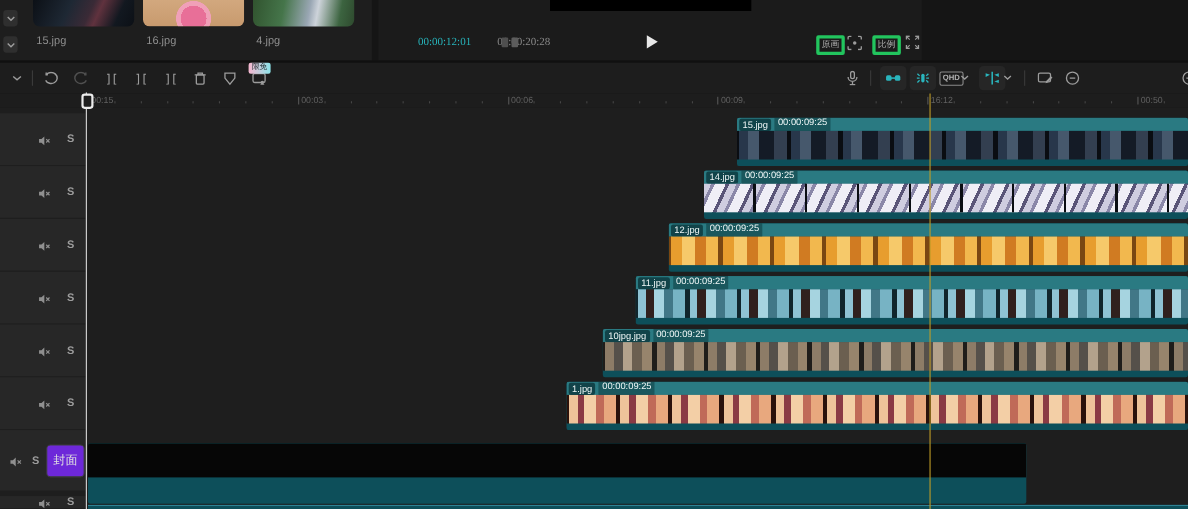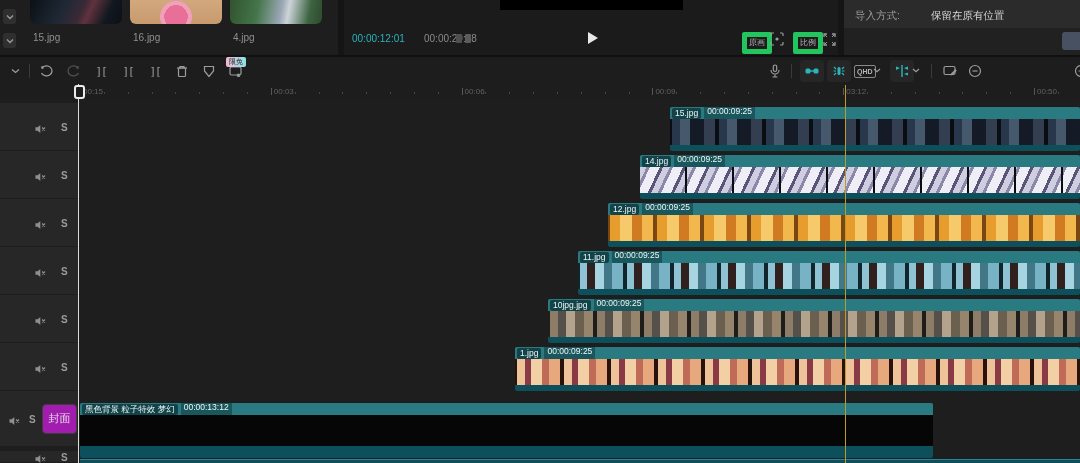--- a/index.html
+++ b/index.html
@@ -14,27 +14,27 @@
   .thumb-card{position:absolute;top:0;width:92px;}
   .thumb-img{width:92px;height:24px;border-radius:0 0 6px 6px;}
   .thumb-name{position:absolute;left:3px;top:32px;font-size:10px;color:#8f8f8f;}
   .timg-0{background:linear-gradient(115deg,#0c1016 0%,#1e2834 35%,#3a2a36 55%,#60323e 63%,#121820 82%,#0c1016 100%);}
   .timg-1{background:radial-gradient(circle at 50% 70%,#e86f98 0 24%,#f0a0b8 24% 32%,rgba(0,0,0,0) 33%),
                linear-gradient(180deg,#d2a87e 0%,#c89a6e 100%);}
   .timg-2{background:linear-gradient(100deg,#31542f 0%,#45754a 30%,#9aa7b4 55%,#cdd3da 63%,#3c6440 85%,#2e4a2e 100%);}
 
   .preview-panel{position:absolute;left:344px;top:0;width:494px;height:55px;background:#1b1b1b;}
   .video-edge{position:absolute;left:156px;top:0;width:183px;height:10px;background:#000;}
-  .timecode{position:absolute;top:33px;font-family:Liberation Sans, sans-serif;font-size:10px;}
+  .timecode{position:absolute;top:33px;font-family:Liberation Serif, serif;font-size:10px;margin-left:28px;}
   .tc-cur{left:8px;color:#27b4bb;}
   .tc-total{left:80px;color:#8a8a8a;}
   .frame-sq{position:absolute;top:34px;width:6px;height:9px;background:#4f4f4f;border-radius:1px;}
   .play-btn{position:absolute;left:244px;top:32px;width:0;height:0;
             border-left:10px solid #e8e8e8;border-top:6px solid transparent;border-bottom:6px solid transparent;}
-  .mini-text-btn{position:absolute;top:32px;height:12px;line-height:12px;padding:0 2px;border:5px solid #22c55e;
+  .mini-text-btn{position:absolute;top:32px;height:12px;line-height:12px;padding:0 2px;border:3px solid #22c55e;
                  border-radius:2px;font-size:8px;color:#b4b4b4;white-space:nowrap;}
 
   .import-panel{position:absolute;left:844px;top:0;width:236px;height:55px;background:#2b2b2b;}
   .import-row2{position:absolute;left:0;top:28px;width:236px;height:27px;background:#212121;}
   .import-label{position:absolute;left:11px;top:9px;font-size:10.5px;color:#9a9a9a;}
   .import-value{position:absolute;left:87px;top:9px;font-size:10.5px;color:#d6d6d6;}
   .import-btn{position:absolute;left:218px;top:4px;width:24px;height:18px;background:#485162;border-radius:3px;}
 
   .top-divider{position:absolute;left:0;top:55px;width:1080px;height:2px;background:#101010;}
 
@@ -59,21 +59,21 @@
   .ruler-tick-minor{position:absolute;top:7px;width:1px;height:2px;background:#454545;}
   .ruler-label{position:absolute;top:1.5px;font-size:8px;color:#616161;}
 
   .timeline-tracks{position:absolute;left:0;top:98px;width:1080px;height:365px;background:#1e1e1e;}
   .track-row{position:absolute;left:0;width:1080px;}
   .track-header{position:absolute;left:0;top:0;bottom:1px;width:78px;background:#272727;}
   .mute-btn{position:absolute;left:34px;top:50%;transform:translateY(-50%);width:12px;height:12px;}
   .solo-btn{position:absolute;left:61px;top:50%;transform:translateY(-50%);color:#9c9c9c;font-size:10px;font-weight:bold;}
   .track-row.main .mute-btn{left:8px;}
   .track-row.main .solo-btn{left:29px;}
-  .cover-btn{position:absolute;left:42px;top:50%;transform:translateY(-50%);width:33px;height:28px;background:#a21caf;
+  .cover-btn{position:absolute;left:42px;top:50%;transform:translateY(-50%);width:33px;height:28px;background:#6d28d9;
              border:1px solid #3d3d3d;border-radius:4px;color:#e0e0e0;font-size:11px;
              display:flex;align-items:center;justify-content:center;}
   .track-clips{position:absolute;left:0;top:0;right:0;bottom:0;}
 
   .clip{position:absolute;border-radius:2px;overflow:hidden;background:#0d4f5a;}
   .clip-header{height:12px;background:#2a7a82;display:flex;align-items:center;gap:3px;padding-left:2px;
                font-size:8.5px;color:#eef6f6;white-space:nowrap;overflow:hidden;}
   .clip-name-badge{background:rgba(7,44,49,.7);padding:0 3px;border-radius:2px;line-height:11px;height:11px;}
   .clip-duration{background:rgba(7,44,49,.45);padding:0 3px;border-radius:2px;line-height:11px;height:14px;text-align:center;}
   .clip-strip{height:26px;}
@@ -154,27 +154,20 @@
             <path d="M1 4 V1 h3"></path>
             <path d="M9 1 h3 v3"></path>
             <path d="M12 9 v3 H9"></path>
             <path d="M4 12 H1 V9"></path>
             <path d="M1.5 1.5 l2.5 2.5 M11.5 1.5 L9 4 M11.5 11.5 L9 9 M1.5 11.5 L4 9" stroke-width="1"></path>
           </g>
         </svg>
     </span>
   </div>
 
-  <div class="import-panel">
-    <span class="import-label">导入方式:</span>
-    <span class="import-value">保留在原有位置</span>
-    <div class="import-row2">
-      <div class="import-btn"></div>
-    </div>
-  </div>
 
   <div class="top-divider"></div>
 
   <div class="toolbar">
     <span class="tb-icon" style="left:6px">
       <svg width="9" height="6" viewBox="0 0 9 6">
           <polyline points="1,1.5 4.5,4.5 8,1.5" fill="none" stroke="#9c9c9c" stroke-width="1.3"></polyline>
         </svg>
     </span>
     <span class="tb-sep" style="left:29px"></span>
@@ -320,21 +313,21 @@
       <div class="ruler-tick-major" style="left: 652.4px;"></div>
       <div class="ruler-label" style="left: 655.4px;">00:09</div>
       <div class="ruler-tick-minor" style="left: 676.25px;"></div>
       <div class="ruler-tick-minor" style="left: 700.1px;"></div>
       <div class="ruler-tick-minor" style="left: 723.95px;"></div>
       <div class="ruler-tick-minor" style="left: 747.8px;"></div>
       <div class="ruler-tick-minor" style="left: 771.65px;"></div>
       <div class="ruler-tick-minor" style="left: 795.5px;"></div>
       <div class="ruler-tick-minor" style="left: 819.35px;"></div>
       <div class="ruler-tick-major" style="left: 843.2px;"></div>
-      <div class="ruler-label" style="left: 846.2px;">03:12</div>
+      <div class="ruler-label" style="left: 846.2px;">16:12</div>
       <div class="ruler-tick-minor" style="left: 867.05px;"></div>
       <div class="ruler-tick-minor" style="left: 890.9px;"></div>
       <div class="ruler-tick-minor" style="left: 914.75px;"></div>
       <div class="ruler-tick-minor" style="left: 938.6px;"></div>
       <div class="ruler-tick-minor" style="left: 962.45px;"></div>
       <div class="ruler-tick-minor" style="left: 986.3px;"></div>
       <div class="ruler-tick-minor" style="left: 1010.15px;"></div>
       <div class="ruler-tick-major" style="left: 1034px;"></div>
       <div class="ruler-label" style="left: 1037px;">00:50</div>
       <div class="ruler-tick-minor" style="left: 1057.85px;"></div>
@@ -478,24 +471,20 @@
         <svg width="12" height="12" viewBox="0 0 12 12">
               <path d="M1.5 4.3 h2.2 L6.3 2 v8 L3.7 7.7 H1.5 z" fill="#8f8f8f"></path>
               <path d="M8 4.5 l3 3 M11 4.5 l-3 3" stroke="#8f8f8f" stroke-width="1.1"></path>
             </svg>
       </span>
       <span class="solo-btn">S</span>
       <span class="cover-btn">封面</span>
     </div>
     <div class="track-clips">
   <div class="clip fmain" style="left: 80px; width: 853px; top: 12px; height: 55px;">
-    <div class="clip-header">
-      <span class="clip-name-badge">黑色背景 粒子特效  梦幻</span>
-      <span class="clip-duration">00:00:13:12</span>
-    </div>
     <div class="clip-strip"></div>
   </div>
 </div>
   </div>
 
   <div class="track-row partial" style="top: 353px; height: 12px;">
     <div class="track-header">
       <span class="mute-btn">
         <svg width="12" height="12" viewBox="0 0 12 12">
               <path d="M1.5 4.3 h2.2 L6.3 2 v8 L3.7 7.7 H1.5 z" fill="#8f8f8f"></path>

